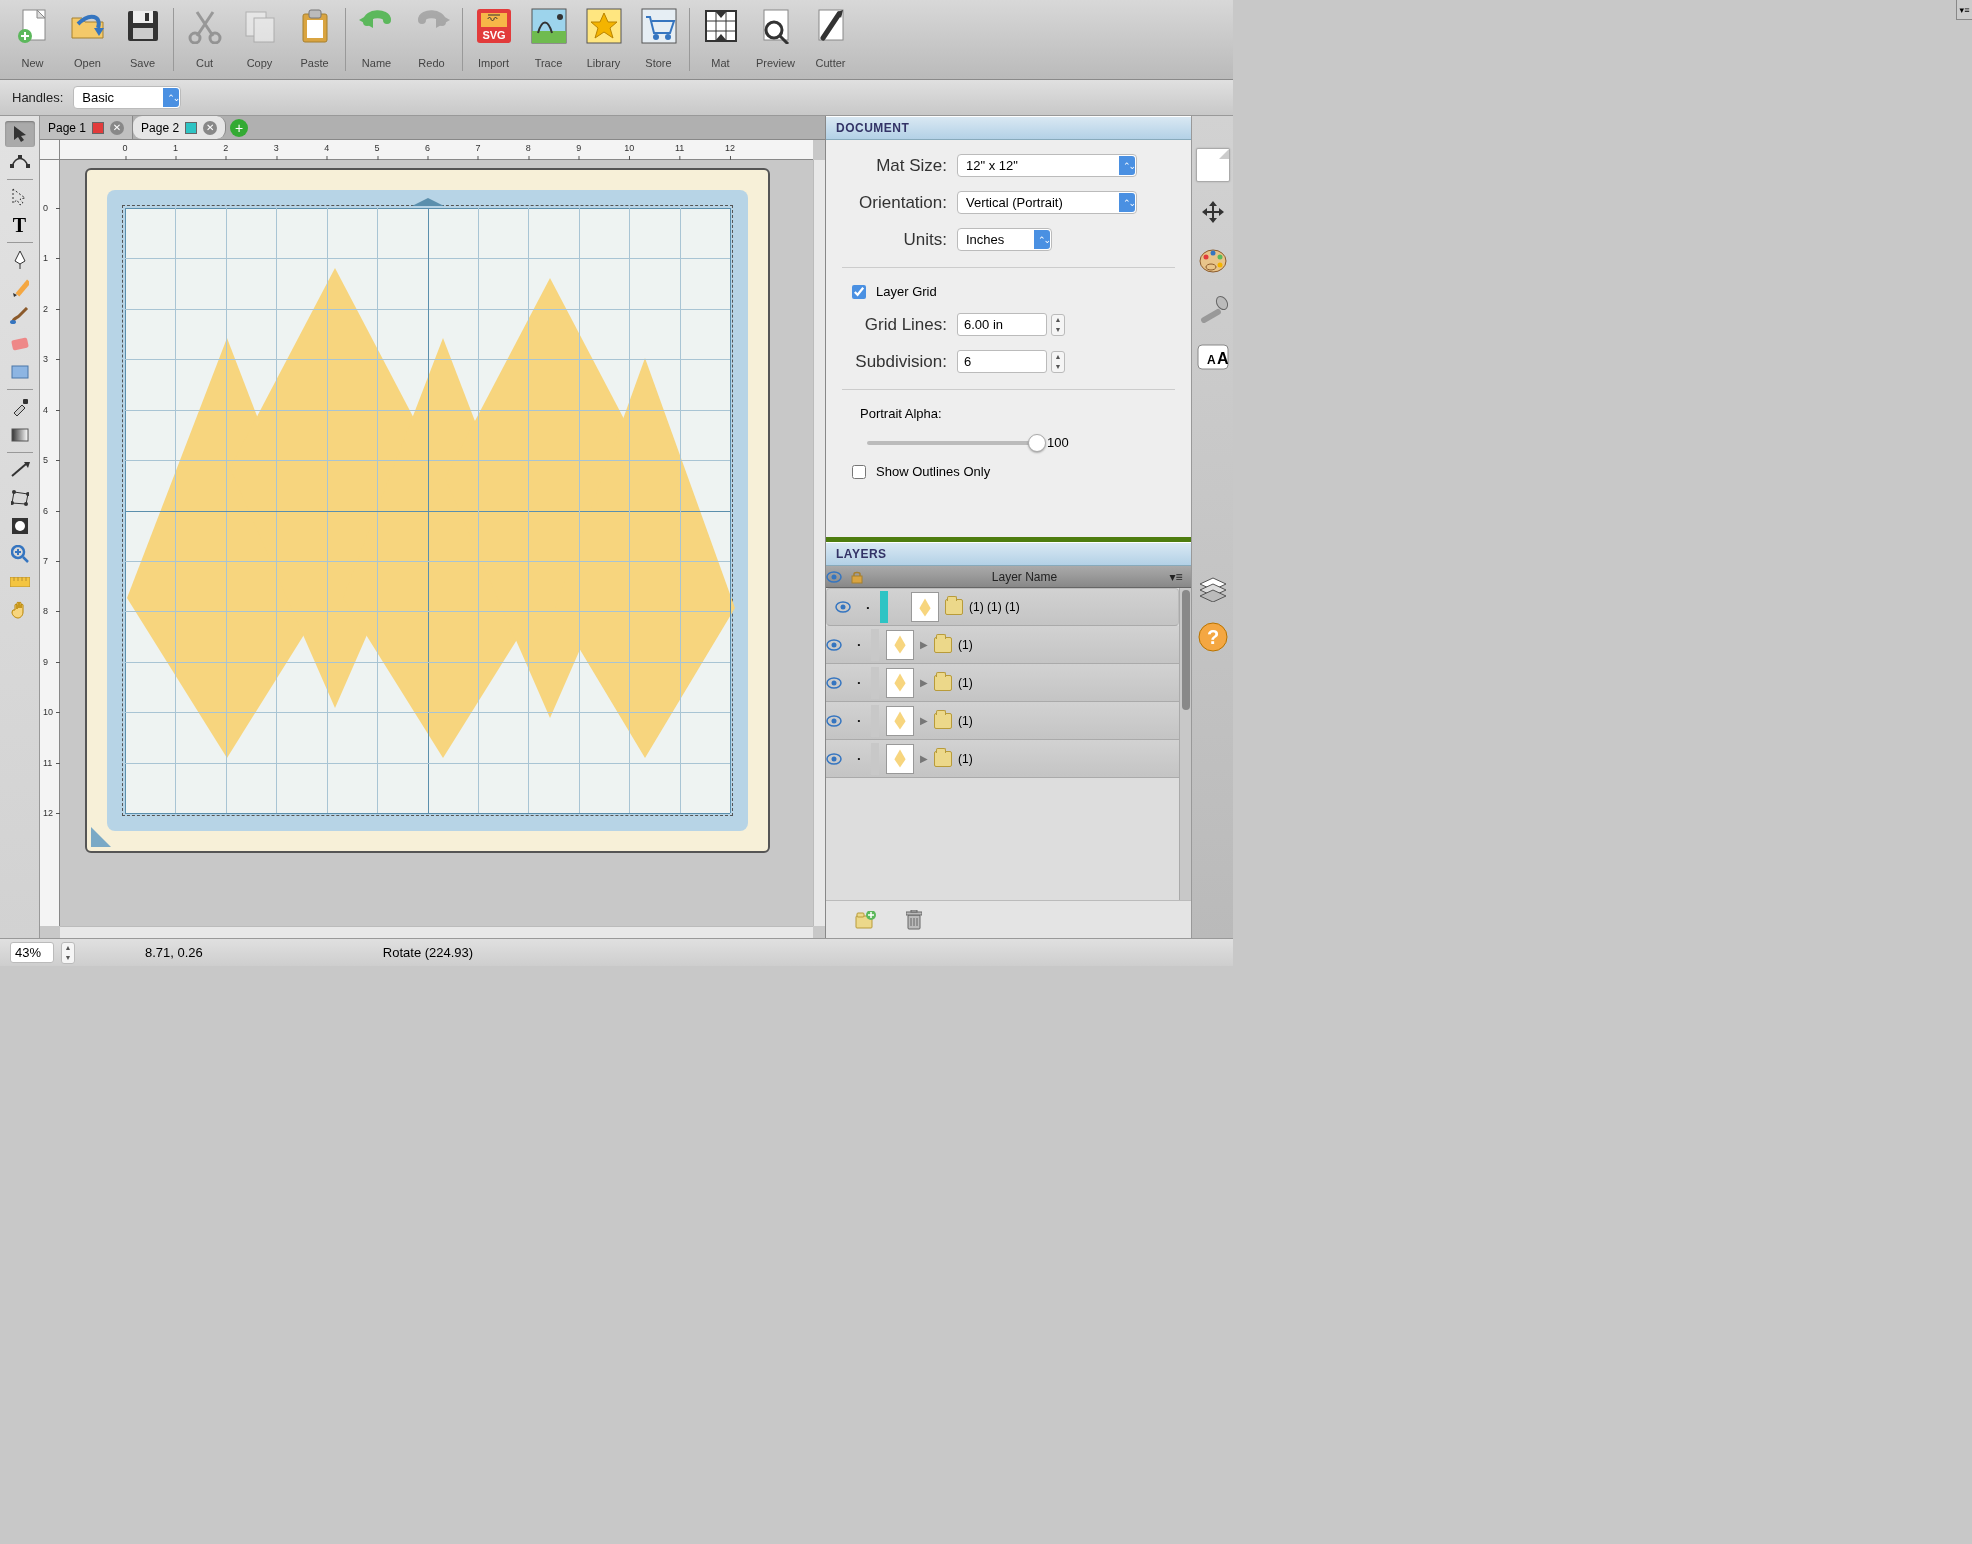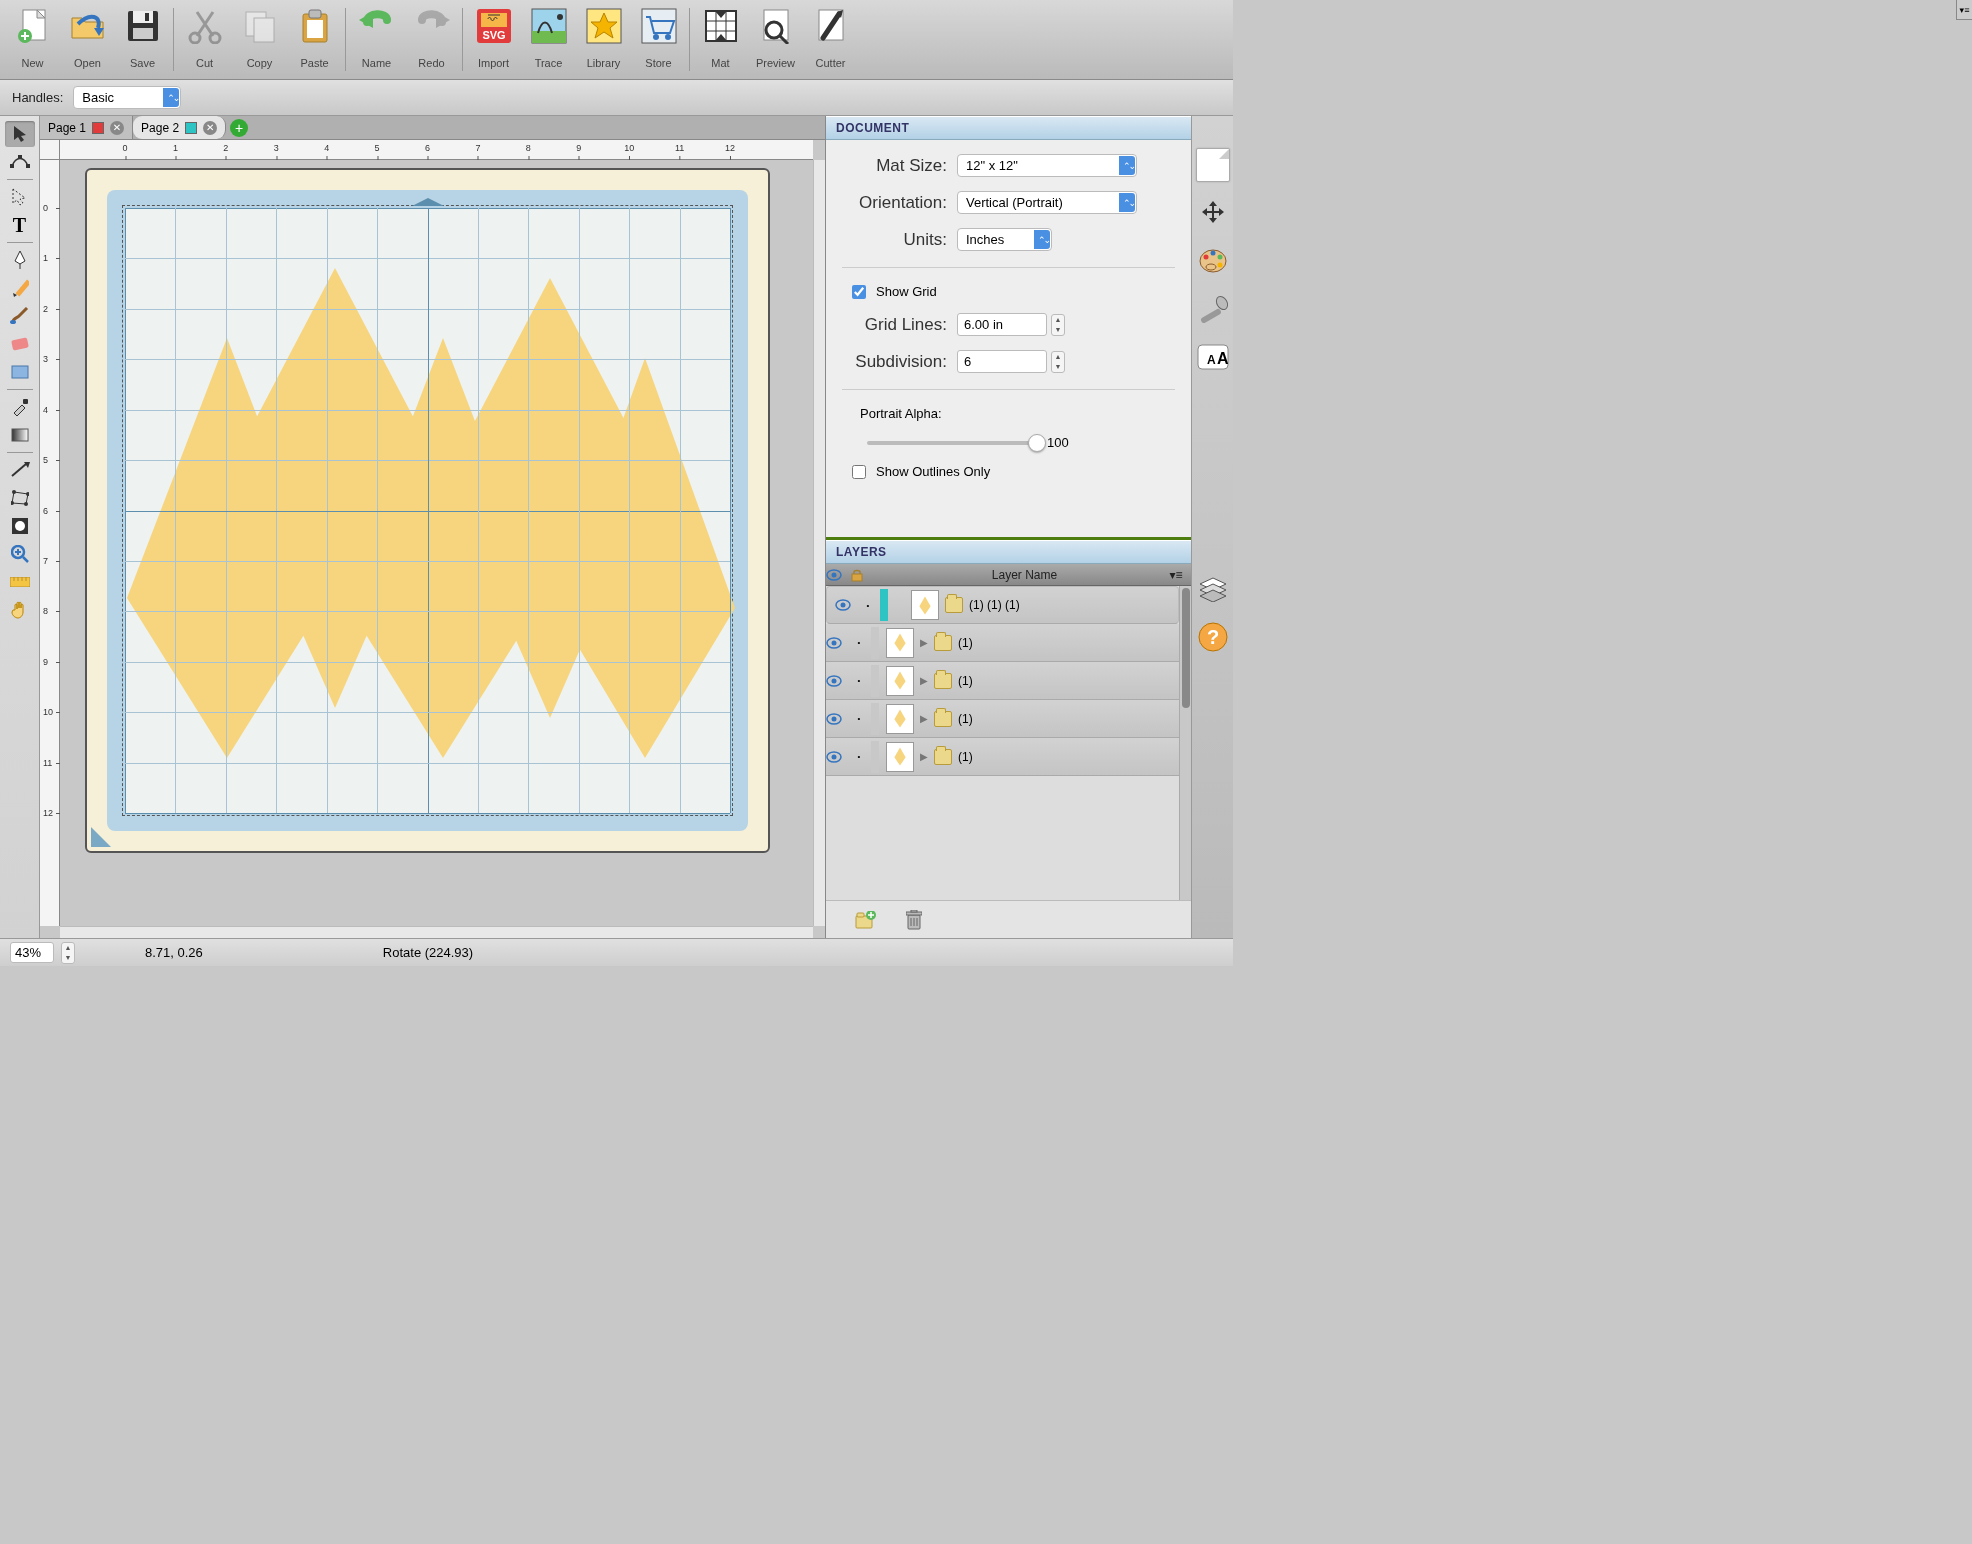--- a/index.html
+++ b/index.html
@@ -57,21 +57,21 @@
 
 .kite { position:absolute; fill:#f7d57e; }
 
 .collapse-btn { position:absolute; top:0; right:0; width:16px; height:20px; background:#ccc; border-left:1px solid #888; border-bottom:1px solid #888; display:flex; align-items:center; justify-content:center; font-size:9px; }
 .scroll-h { position:absolute; bottom:0; left:20px; right:12px; height:12px; background:#e8e8e8; border-top:1px solid #bbb; }
 .scroll-v { position:absolute; right:0; top:20px; bottom:12px; width:12px; background:#e8e8e8; border-left:1px solid #bbb; }
 
 
 .right-col { width:365px; background:#c8c8c8; display:flex; flex-direction:column; }
 .panel-hdr { background:linear-gradient(#d9e8f3,#b3d1e6); padding:4px 10px; font-weight:bold; font-size:12px; color:#336; border-top:1px solid #fff; border-bottom:1px solid #8ab; letter-spacing:0.5px; }
-.doc-panel { flex:0 0 auto; background:#a3a3a3; border-bottom:3px solid #4d7c0f; }
+.doc-panel { flex:0 0 auto; background:#a3a3a3; border-bottom:5px solid #4d7c0f; }
 .doc-body { padding:14px 16px; display:flex; flex-direction:column; gap:14px; background:#eee; }
 .form-row { display:flex; align-items:center; gap:10px; }
 .form-row .lab { width:105px; text-align:right; font-size:17px; color:#333; }
 .form-row .sel-wrap { flex:0 0 auto; }
 .spin-wrap { display:flex; align-items:center; }
 .spin-input { width:70px; padding:3px 6px; border:1px solid #bbb; border-radius:3px; font-size:13px; }
 .spinner { width:14px; height:22px; margin-left:4px; border:1px solid #bbb; border-radius:3px; background:#f5f5f5; display:flex; flex-direction:column; }
 .spinner span { flex:1; font-size:7px; text-align:center; line-height:9px; color:#555; cursor:pointer; }
 .hr { border:none; border-top:1px solid #ccc; margin:2px 0; }
 input[type=checkbox] { width:14px; height:14px; accent-color:#4a90e2; }
@@ -514,21 +514,21 @@
             <span class="lab">Orientation:</span>
             <span class="sel-wrap"><select class="sel" style="width:180px"><option>Vertical (Portrait)</option></select></span>
           </div>
         <div class="form-row">
             <span class="lab">Units:</span>
             <span class="sel-wrap"><select class="sel" style="width:95px"><option>Inches</option></select></span>
           </div>
         <hr class="hr">
         <div class="form-row" style="padding-left:10px">
             <input type="checkbox" checked="" style="">
-            <span>Show Grid</span>
+            <span>Layer Grid</span>
           </div>
         <div class="form-row">
             <span class="lab">Grid Lines:</span>
             <div class="spin-wrap">
               <input class="spin-input" style="width: 90px;" value="6.00 in">
               <div class="spinner">
                 <span>▲</span>
                 <span>▼</span>
               </div>
             </div>

